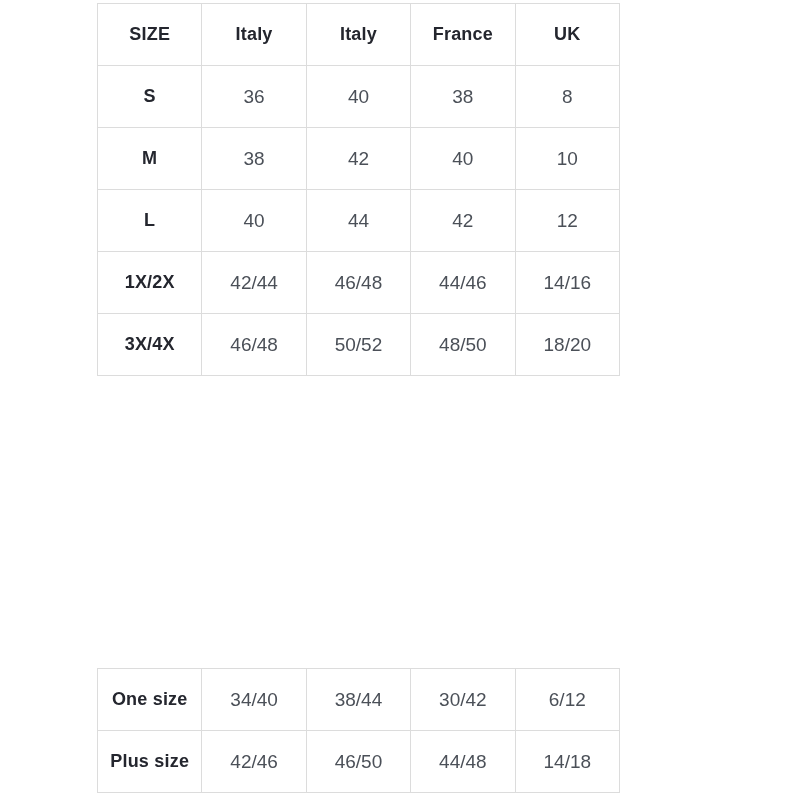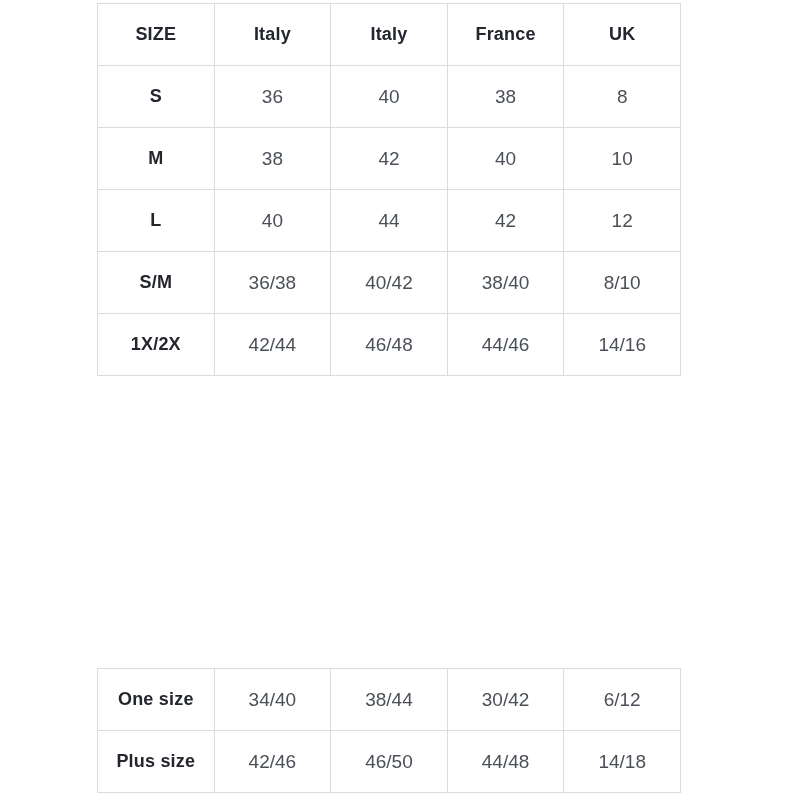--- a/index.html
+++ b/index.html
@@ -13,21 +13,21 @@
   body {
     width: 800px;
     height: 800px;
     position: relative;
     font-family: "Liberation Sans", sans-serif;
     overflow: hidden;
   }
   table.size-table {
     position: absolute;
     left: 97px;
-    width: 584px;
+    width: 523px;
     border-collapse: collapse;
     table-layout: fixed;
     background: var(--background);
   }
   #main-table { top: 3px; }
   #special-table { top: 668px; border-radius: 26px; }
   table.size-table td, table.size-table th {
     border: 1px solid var(--border);
     height: 62px;
     text-align: center;
@@ -79,32 +79,32 @@
       <td class="value-cell">10</td>
     </tr>
     <tr>
       <td class="label-cell">L</td>
       <td class="value-cell">40</td>
       <td class="value-cell">44</td>
       <td class="value-cell">42</td>
       <td class="value-cell">12</td>
     </tr>
     <tr>
-      <td class="label-cell">S/M</td>
-      <td class="value-cell">36/38</td>
-      <td class="value-cell">40/42</td>
-      <td class="value-cell">38/40</td>
-      <td class="value-cell">8/10</td>
-    </tr>
-    <tr>
       <td class="label-cell">1X/2X</td>
       <td class="value-cell">42/44</td>
       <td class="value-cell">46/48</td>
       <td class="value-cell">44/46</td>
       <td class="value-cell">14/16</td>
+    </tr>
+    <tr>
+      <td class="label-cell">3X/4X</td>
+      <td class="value-cell">46/48</td>
+      <td class="value-cell">50/52</td>
+      <td class="value-cell">48/50</td>
+      <td class="value-cell">18/20</td>
     </tr>
   </tbody>
 </table>
 
 <table class="size-table" id="special-table">
   <tbody>
     <tr>
       <td class="label-cell">One size</td>
       <td class="value-cell">34/40</td>
       <td class="value-cell">38/44</td>

